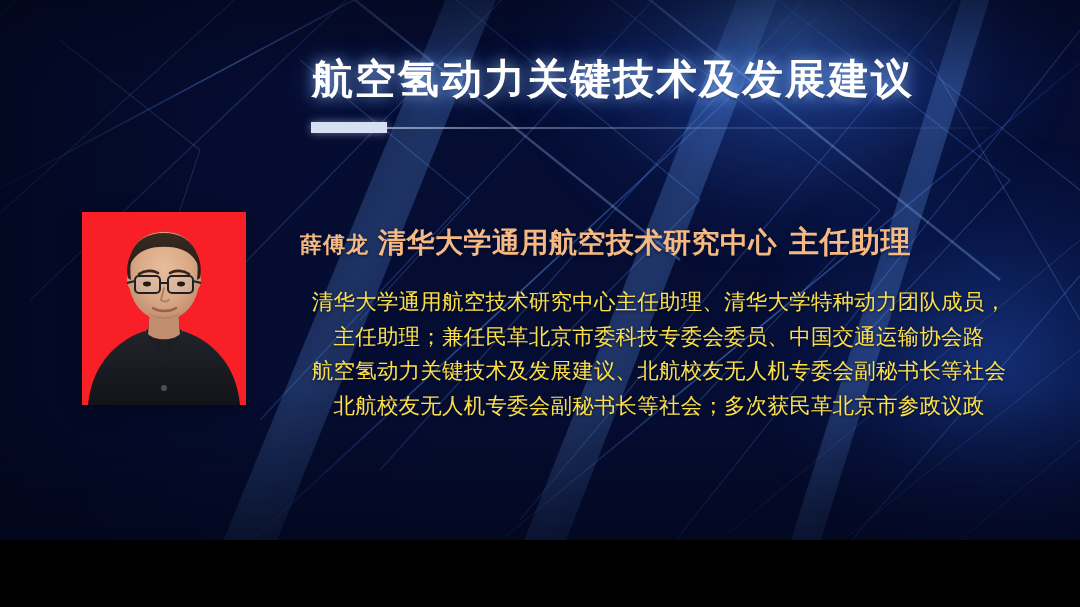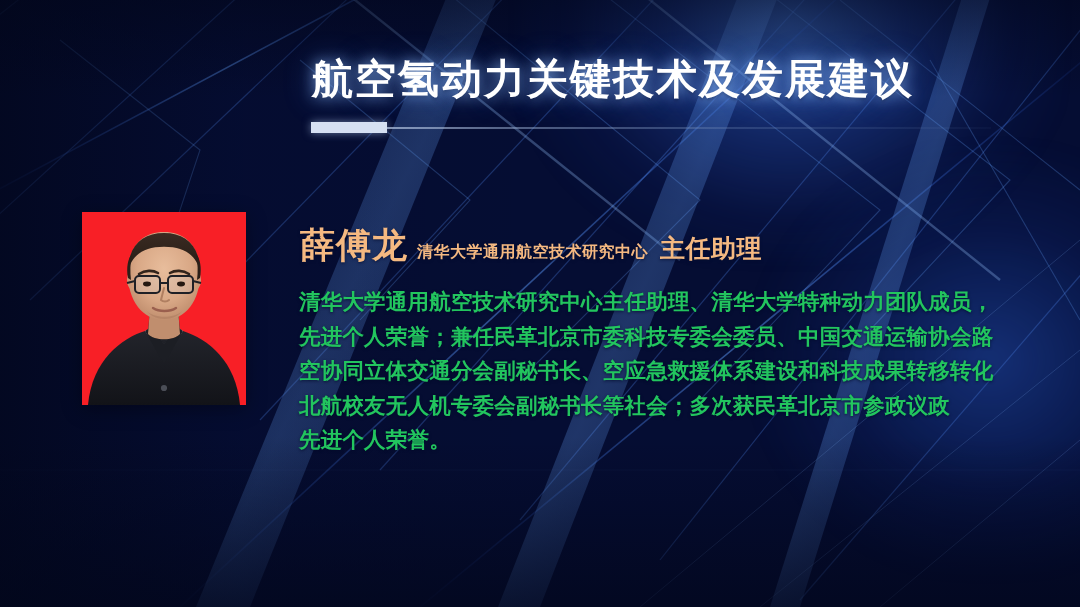--- a/index.html
+++ b/index.html
@@ -7,23 +7,24 @@
     padding: 0;
     background: #000;
   }
   body {
     font-family: "Liberation Sans", "DejaVu Sans", sans-serif;
   }
 
   .slide {
     position: relative;
     width: 1080px;
-    height: 607px;
+    height: 540px;
     overflow: hidden;
     background: #050d33;
+    text-align: center;
   }
 
   
   .bg-base {
     position: absolute;
     inset: 0;
     background:
       radial-gradient(ellipse 780px 460px at 66% 6%, #2b57c4 0%, rgba(26,66,160,0.62) 26%, rgba(13,36,104,0.30) 54%, rgba(5,14,56,0.0) 76%),
       radial-gradient(ellipse 620px 520px at 100% 52%, rgba(30,72,186,0.55) 0%, rgba(14,38,112,0.22) 48%, rgba(5,13,50,0) 74%),
       radial-gradient(ellipse 700px 600px at 4% 96%, rgba(4,10,40,0.95) 0%, rgba(5,13,52,0.55) 52%, rgba(6,16,60,0) 80%),
@@ -121,42 +122,42 @@
   .name-line {
     position: absolute;
     left: 300px;
     top: 222px;
     white-space: nowrap;
     color: #f5b981;
     font-weight: bold;
     text-shadow: 0 1px 3px rgba(4,12,44,0.7);
   }
   .name-line .nm {
-    font-size: 35px;
+    font-size: 22px;
     letter-spacing: 1px;
   }
   .name-line .org {
-    font-size: 16px;
+    font-size: 28px;
     letter-spacing: 0.5px;
     margin-left: 9px;
   }
   .name-line .role {
-    font-size: 25px;
+    font-size: 30px;
     letter-spacing: 0.5px;
     margin-left: 12px;
   }
 
   .bio {
     position: absolute;
     left: 299px;
     top: 285px;
     width: 720px;
-    color: #22c55e;
+    color: #fde047;
     font-size: 21.5px;
-    font-weight: bold;
+    font-weight: normal;
     line-height: 34.5px;
     letter-spacing: 0.2px;
     text-shadow: 0 1px 3px rgba(3,10,40,0.75);
   }
   .bio p { margin: 0; white-space: nowrap; }
 </style>
 </head>
 <body>
 
 <div class="slide">
@@ -303,19 +304,18 @@
       <path d="M64 98 C72 110 93 110 101 98 C95 107 70 107 64 98 Z" fill="rgba(150,104,78,0.30)"></path>
     </svg>
   </div>
 
   <div class="name-line">
     <span class="nm">薛傅龙</span><span class="org">清华大学通用航空技术研究中心</span><span class="role">主任助理</span>
   </div>
 
   <div class="bio">
     <p>清华大学通用航空技术研究中心主任助理、清华大学特种动力团队成员，</p>
-    <p>先进个人荣誉；兼任民革北京市委科技专委会委员、中国交通运输协会路</p>
-    <p>空协同立体交通分会副秘书长、空应急救援体系建设和科技成果转移转化</p>
+    <p>主任助理；兼任民革北京市委科技专委会委员、中国交通运输协会路</p>
+    <p>航空氢动力关键技术及发展建议、北航校友无人机专委会副秘书长等社会</p>
     <p>北航校友无人机专委会副秘书长等社会；多次获民革北京市参政议政</p>
-    <p>先进个人荣誉。</p>
   </div>
 
 </div>
 
 </body></html>

